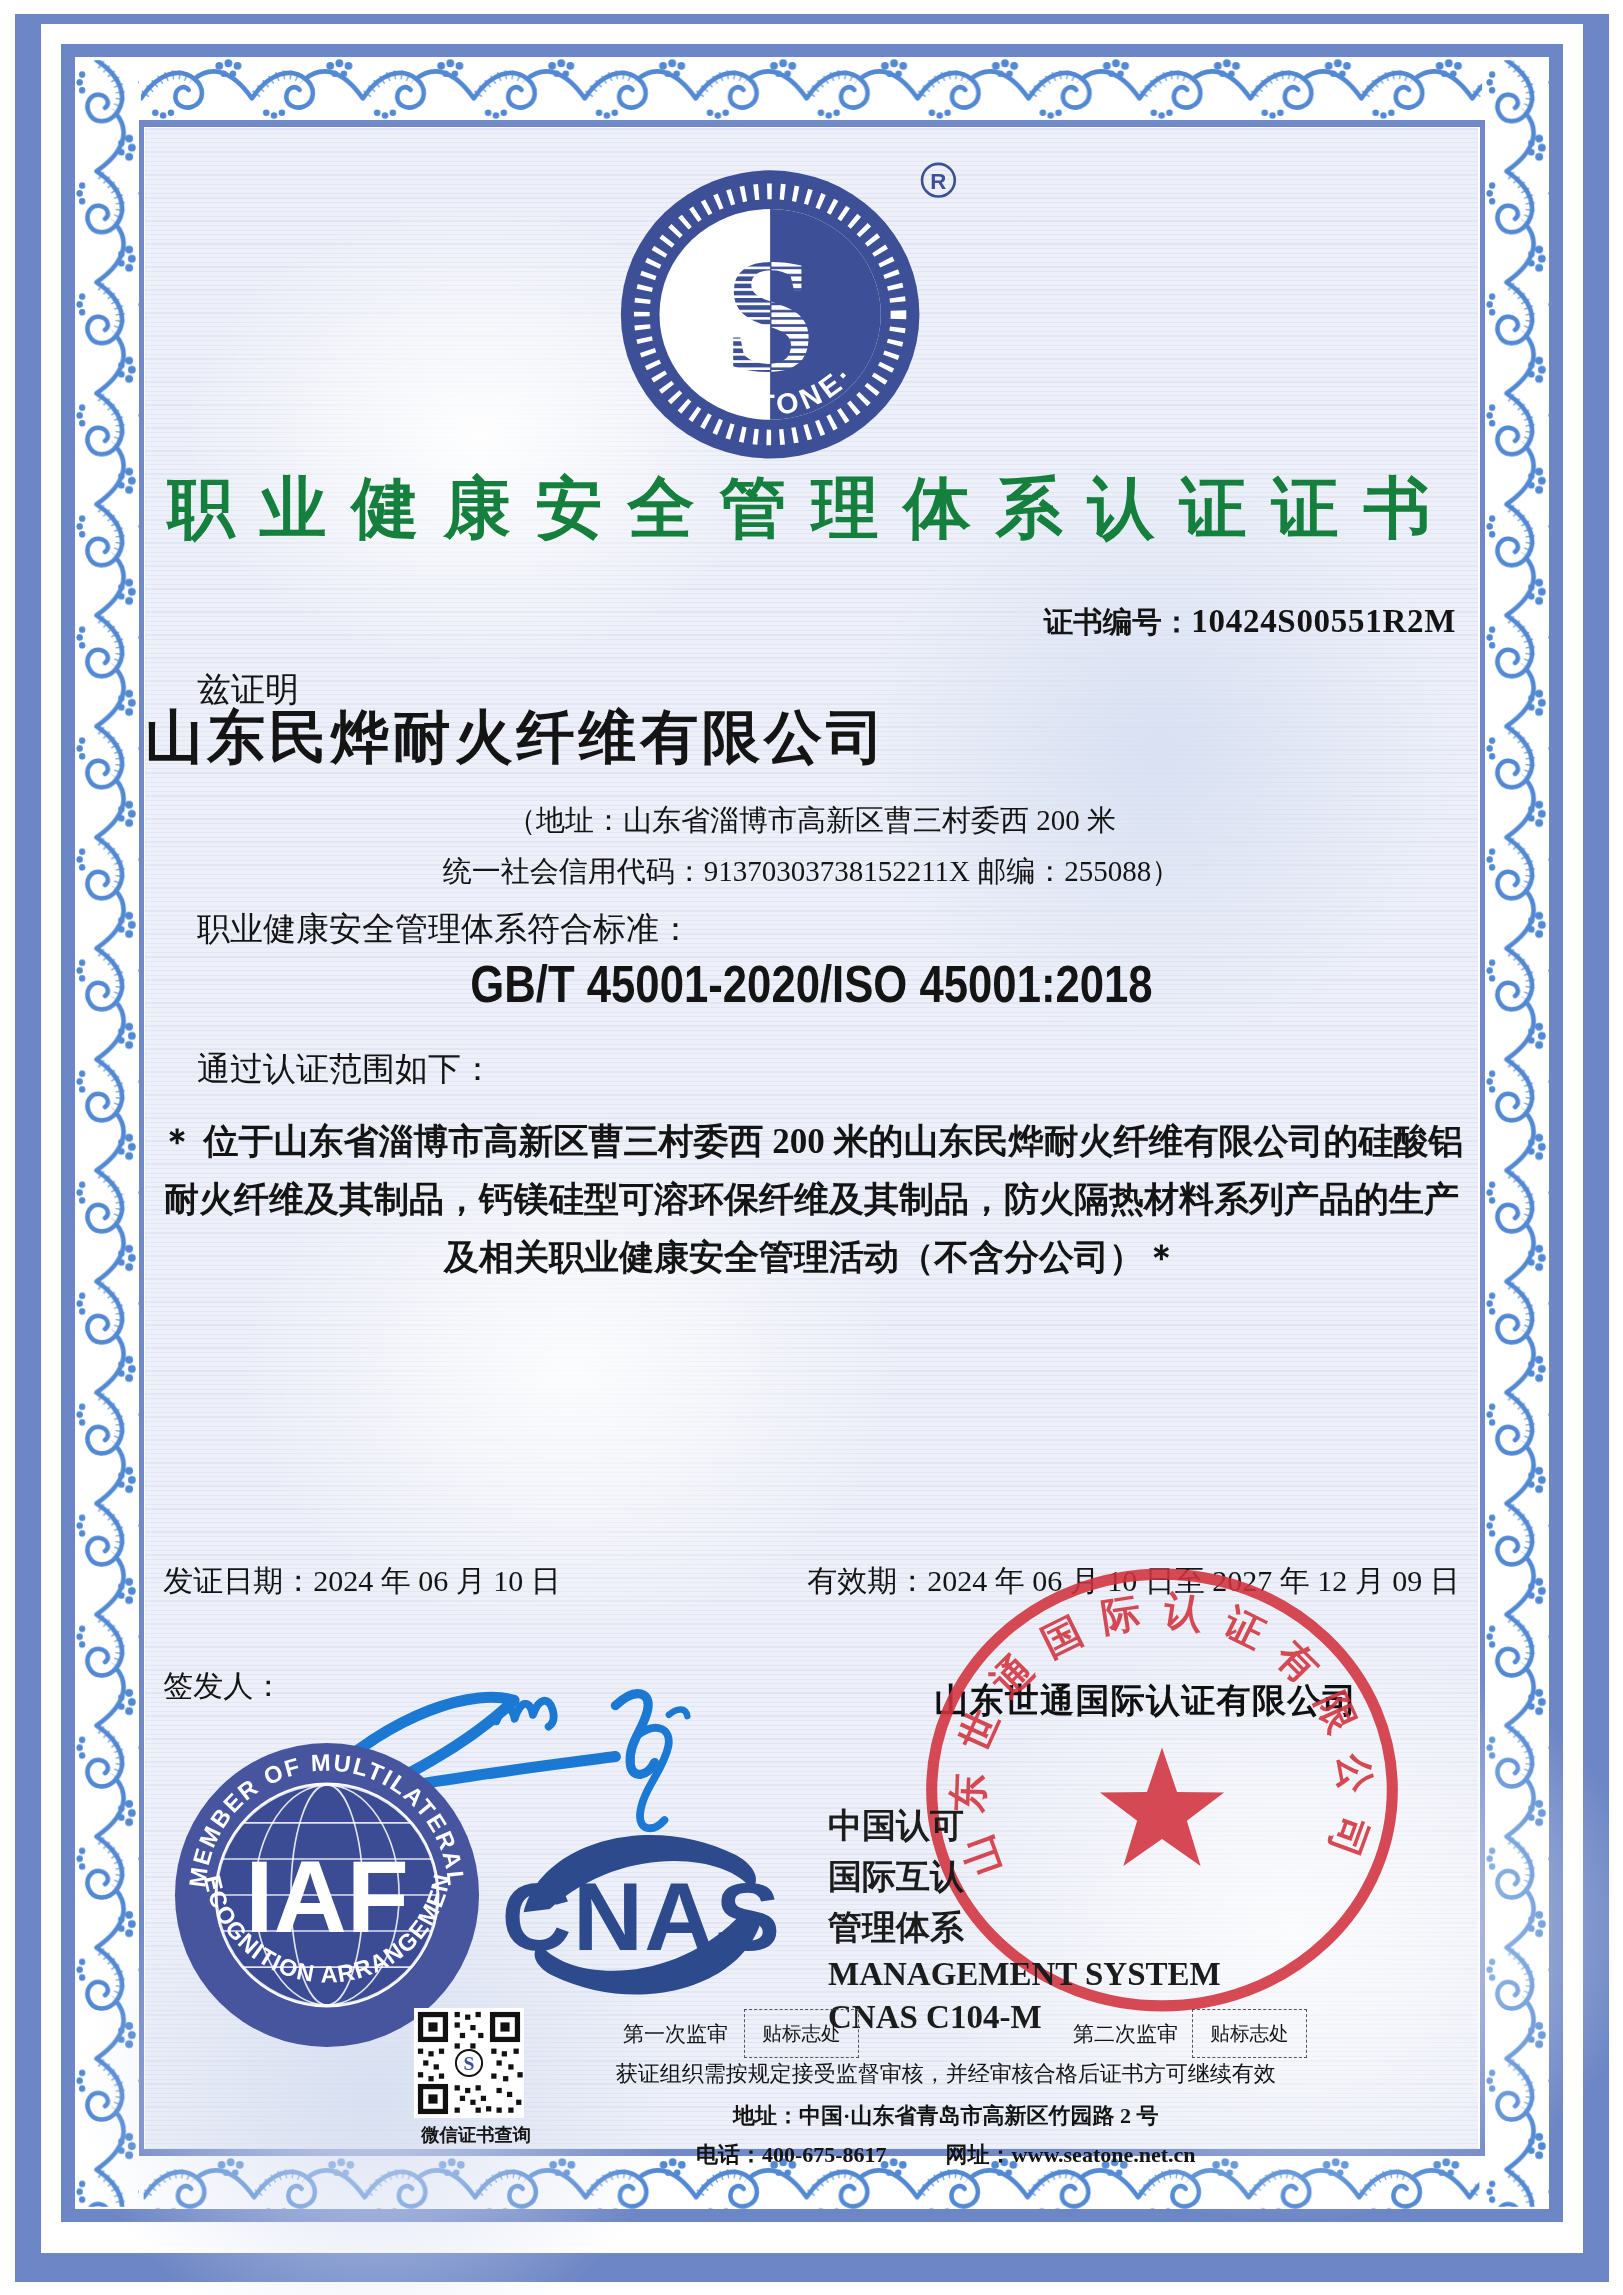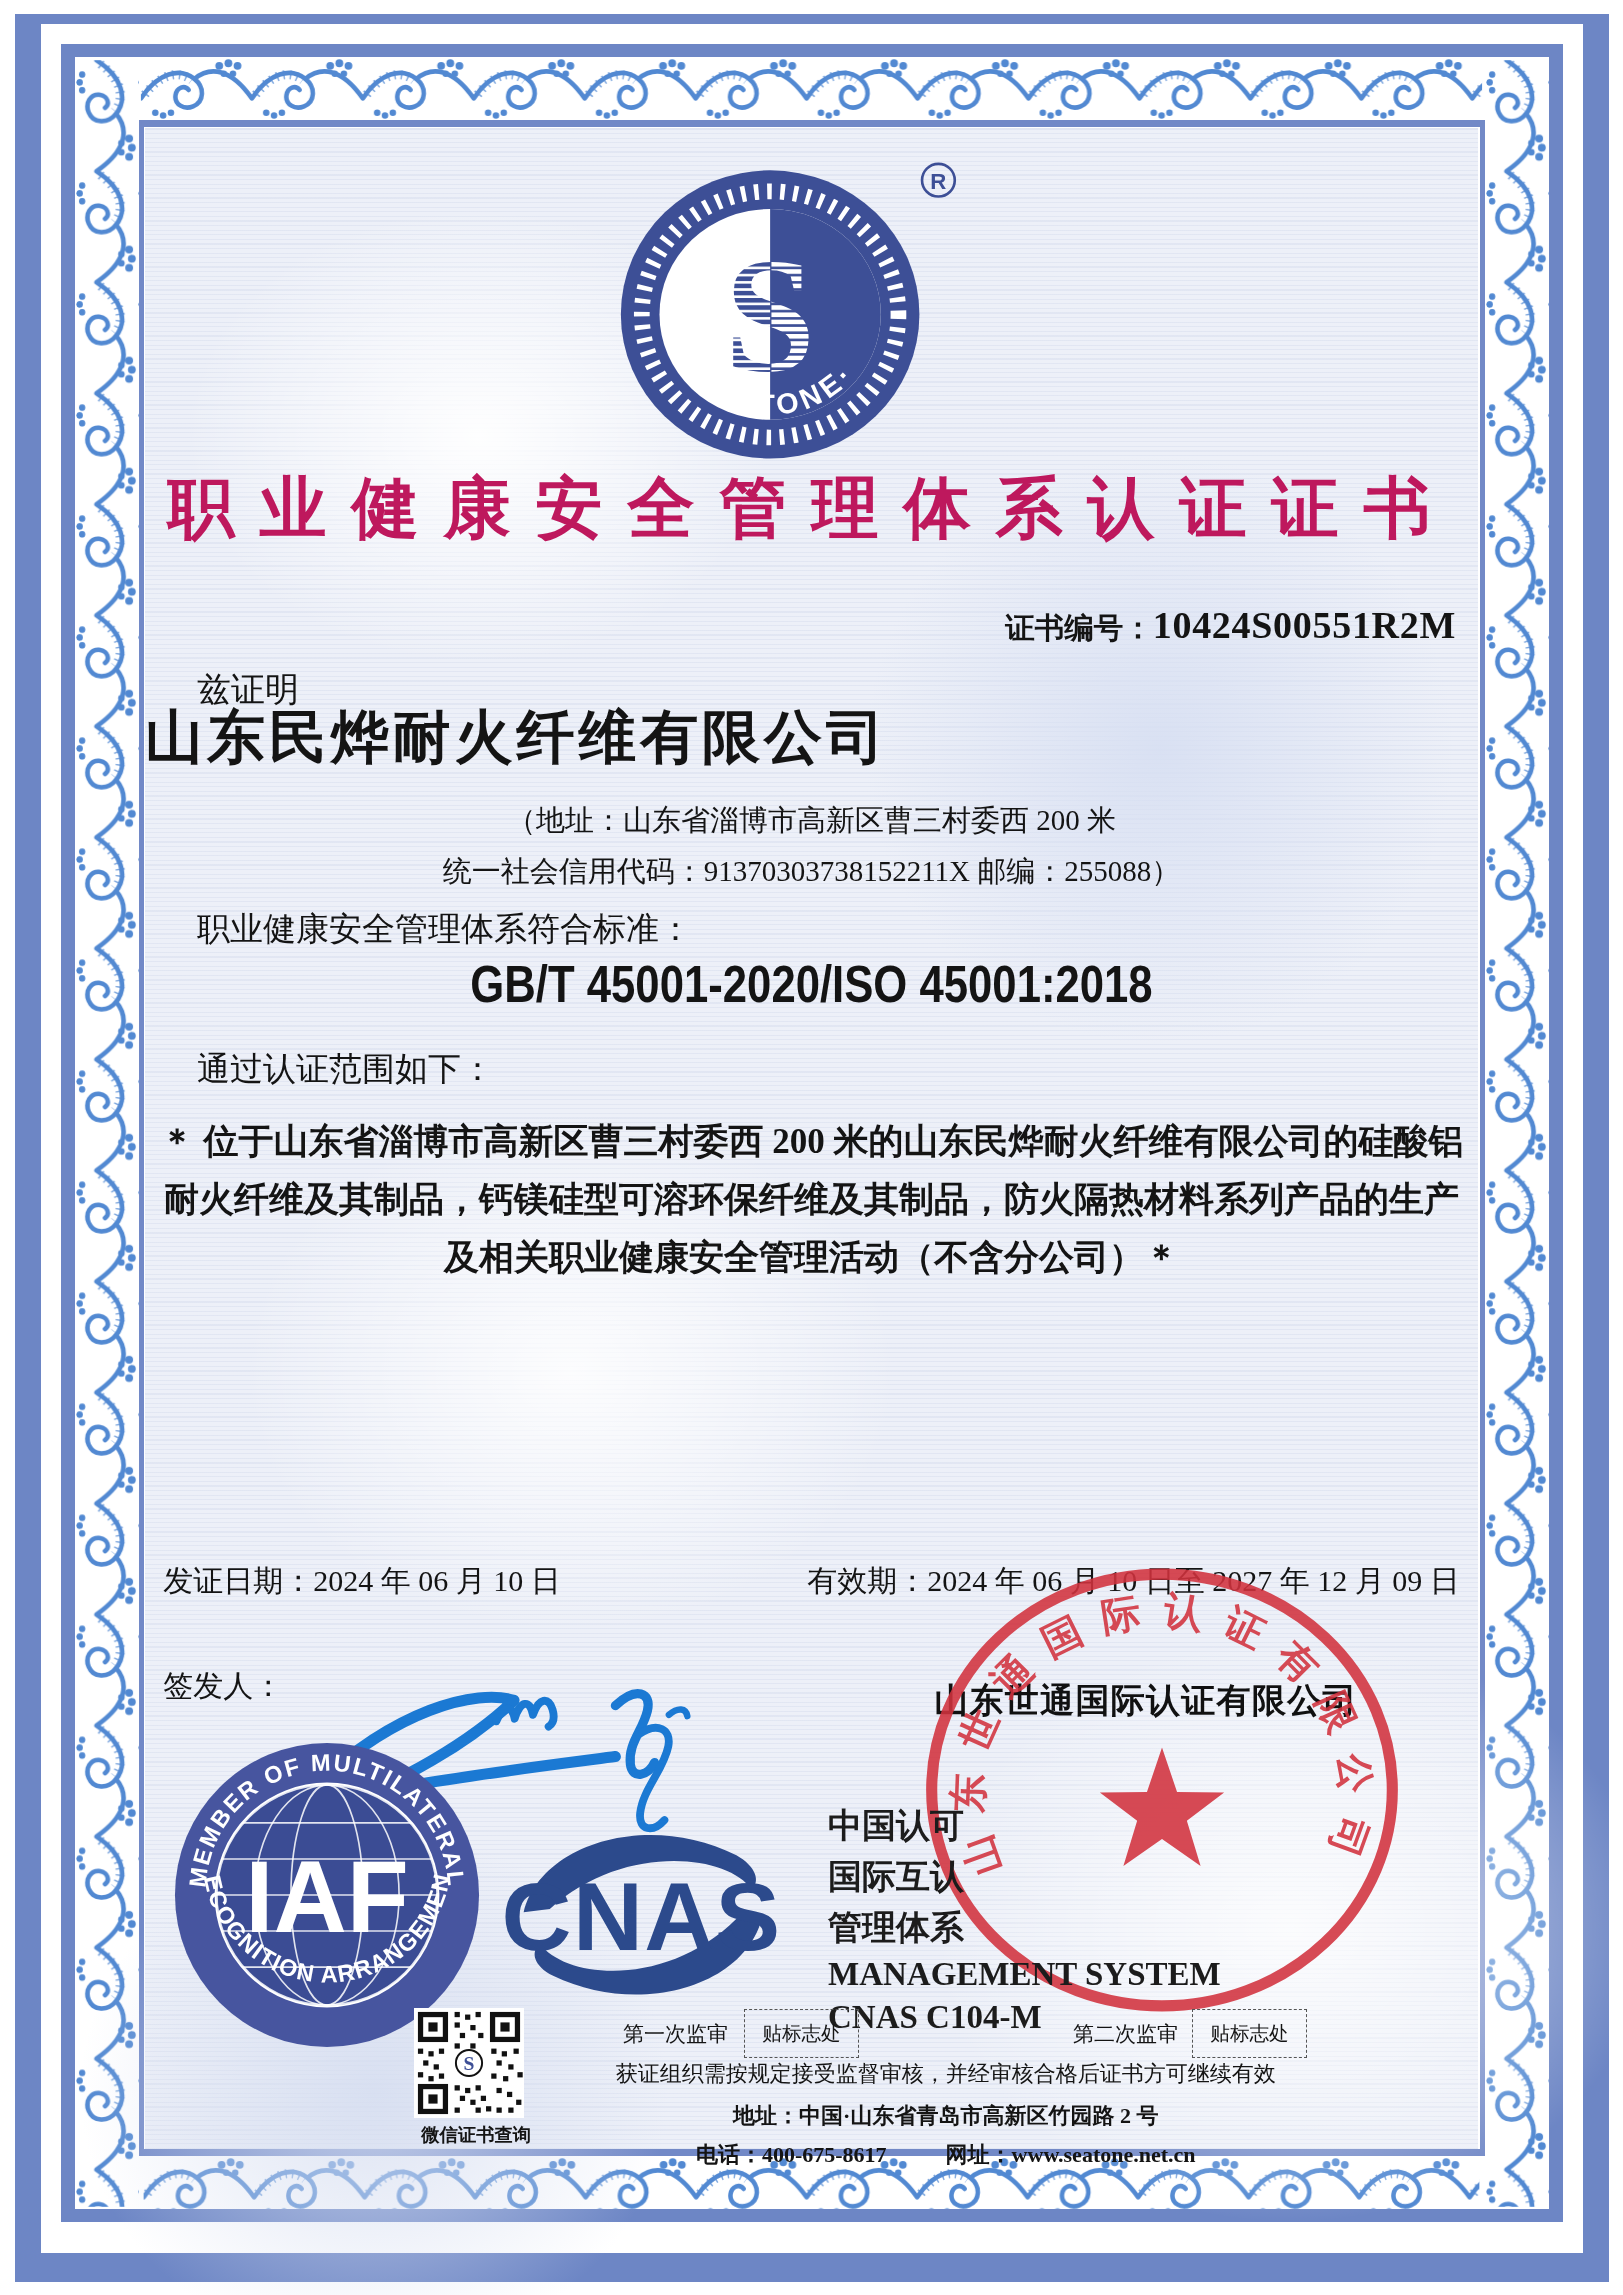--- a/index.html
+++ b/index.html
@@ -14,23 +14,23 @@
   .content{left:145px;top:128px;width:1333px;height:2021px;background:#edf0f8;}
   .texture{left:0;top:0;right:0;bottom:0;
      background:repeating-linear-gradient(0deg, rgba(125,145,195,0.10) 0 1.3px, rgba(255,255,255,0) 1.3px 4.6px);}
   .blob{border-radius:50%;}
   .b1{left:39px;top:79px;width:589px;height:458px;background:radial-gradient(closest-side,rgba(255,255,255,0.95),rgba(255,255,255,0));}
   .b2{left:720px;top:327px;width:589px;height:589px;background:radial-gradient(closest-side,rgba(215,223,242,0.9),rgba(215,223,242,0));}
   .b3{left:98px;top:982px;width:655px;height:524px;background:radial-gradient(closest-side,rgba(255,255,255,0.85),rgba(255,255,255,0));}
   .b4{left:785px;top:1505px;width:720px;height:589px;background:radial-gradient(closest-side,rgba(255,255,255,0.8),rgba(255,255,255,0));}
   .b5{left:-65px;top:1702px;width:589px;height:524px;background:radial-gradient(closest-side,rgba(213,221,240,0.85),rgba(213,221,240,0));}
 
-  .title{left:0;right:0;top:335px;text-align:center;font-size:67px;font-weight:bold;letter-spacing:25px;color:#be185d;white-space:nowrap;}
+  .title{left:0;right:0;top:335px;text-align:center;font-size:67px;font-weight:bold;letter-spacing:25px;color:#15803d;white-space:nowrap;}
   .certnum{right:22px;top:475px;font-size:29.5px;font-weight:bold;white-space:nowrap;}
-  .certnum .num{font-size:38px;letter-spacing:0.7px;}
+  .certnum .num{font-size:33px;letter-spacing:0.7px;}
   .certify{left:52px;top:539px;font-size:34px;}
   .company{left:0;right:0;top:571px;text-align:left;font-size:58px;font-weight:bold;letter-spacing:3.9px;}
   .addr{left:0;right:0;text-align:center;font-size:29px;font-weight:normal;}
   .intro{left:52px;font-size:33px;}
   .standard{left:0;right:0;top:826px;text-align:center;font-size:52px;font-weight:bold;
             font-family:"Liberation Sans","DejaVu Sans",sans-serif;transform:scaleX(0.84);white-space:nowrap;}
   .scope{left:0;right:0;top:985px;text-align:center;font-size:35px;font-weight:bold;line-height:58px;}
   .clar{left:18.3px;width:1299px;top:1257px;font-size:29px;line-height:60px;text-align:justify;}
   .dates{left:18.3px;right:18.3px;top:1433px;display:flex;justify-content:space-between;font-size:30px;white-space:nowrap;}
   .signer{left:18.3px;top:1538px;font-size:30px;}

